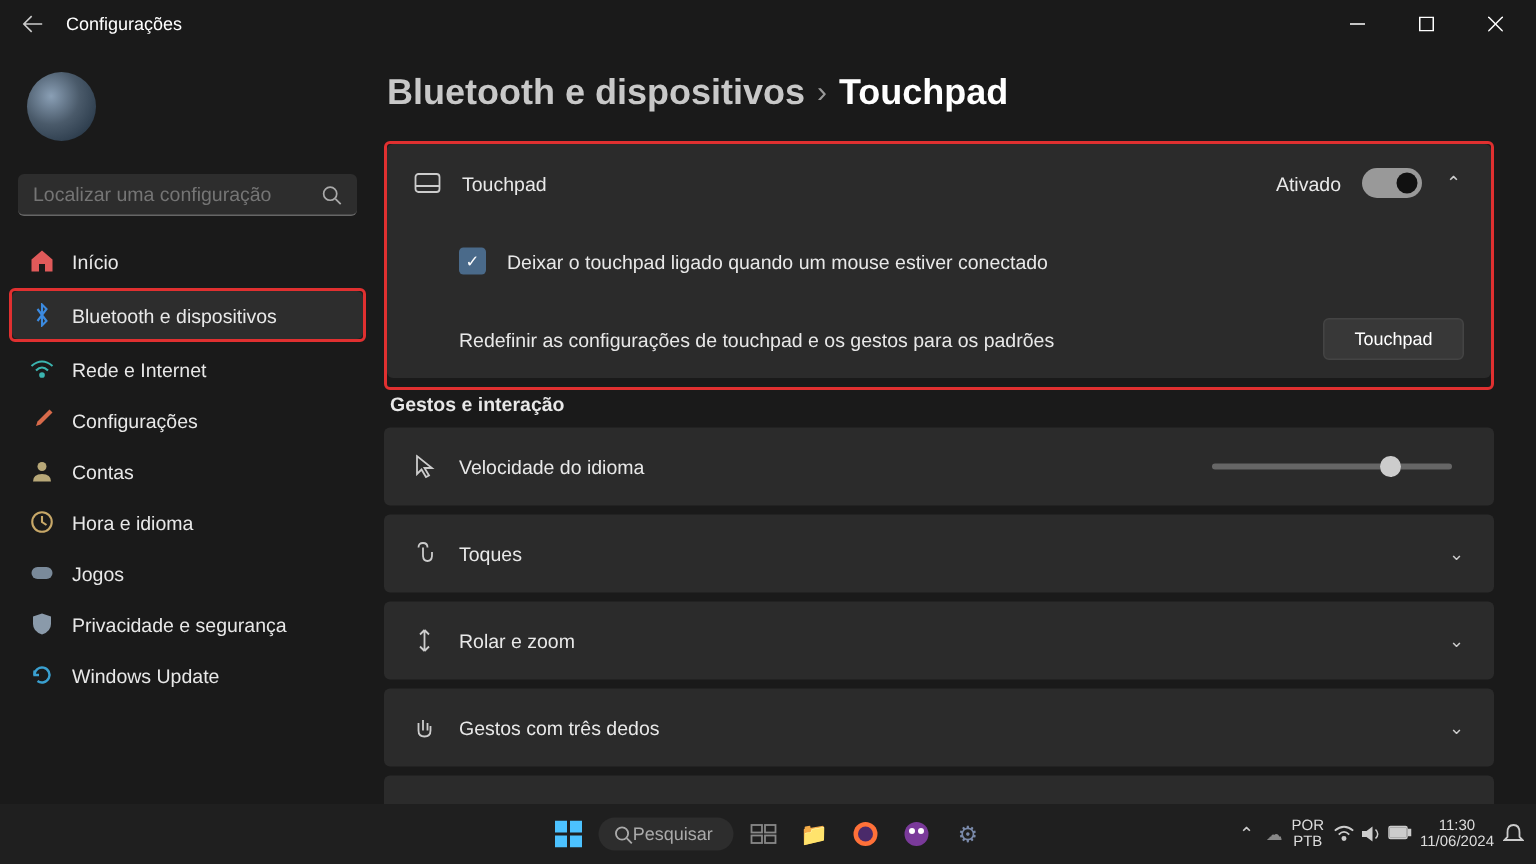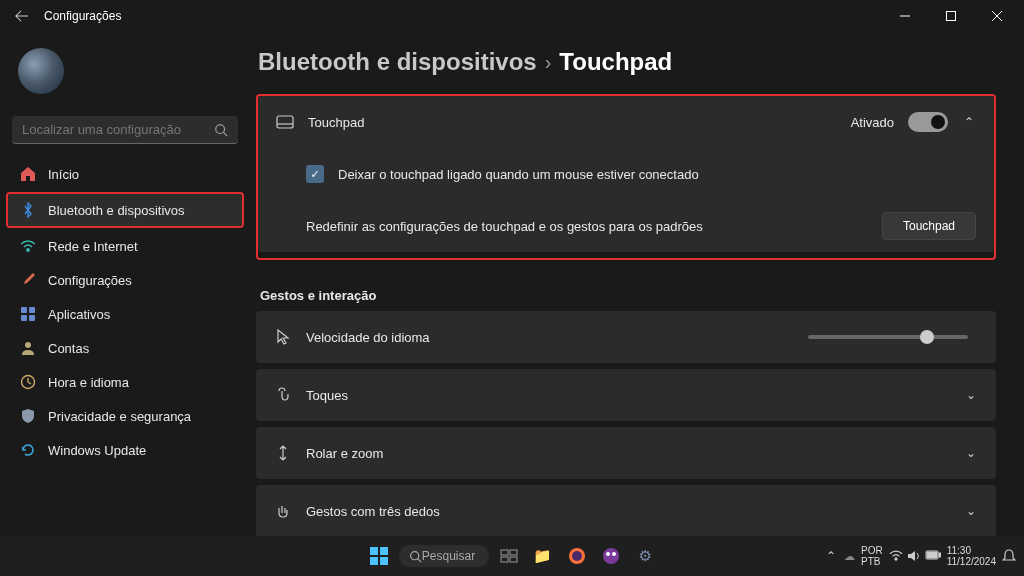--- a/index.html
+++ b/index.html
@@ -40,32 +40,32 @@
 .panel-right { display: flex; align-items: center; gap: 14px; }
 .state-text { font-size: 13px; color: #e8e8e8; }
 .toggle { width: 40px; height: 20px; background: #999; border-radius: 10px; position: relative; cursor: pointer; }
 .toggle.on::after { content: ''; position: absolute; right: 3px; top: 3px; width: 14px; height: 14px; background: #111; border-radius: 50%; }
 .chev { color: #ccc; font-size: 12px; width: 14px; text-align: center; cursor: pointer; }
 .checkbox { width: 18px; height: 18px; background: #4a6a8a; border-radius: 3px; display: flex; align-items: center; justify-content: center; font-size: 11px; cursor: pointer; flex-shrink: 0; }
 .reset-btn { background: #383838; border: 1px solid #444; color: #fff; padding: 6px 20px; border-radius: 4px; font-size: 12px; cursor: pointer; }
 
 .highlight-panel { border: 2px solid #e03030; border-radius: 4px; padding: 0; }
 
-.section-title { font-size: 13px; font-weight: 600; color: #e8e8e8; margin: 28px 0 8px 4px; }
+.section-title { font-size: 13px; font-weight: 600; color: #e8e8e8; margin: 2px 0 8px 4px; }
 
 .slider-track { width: 160px; height: 4px; background: #666; border-radius: 2px; position: relative; margin-right: 10px; }
 .slider-thumb { position: absolute; left: 70%; top: -5px; width: 14px; height: 14px; background: #ccc; border-radius: 50%; cursor: pointer; }
 
 .taskbar { position: absolute; bottom: 0; left: 0; right: 0; height: 40px; background: #1f1f1f; display: flex; align-items: center; justify-content: center; }
 .tb-center { display: flex; align-items: center; gap: 6px; }
 .tb-icon { width: 28px; height: 28px; display: flex; align-items: center; justify-content: center; border-radius: 4px; cursor: pointer; font-size: 15px; }
 .tb-search { display: flex; align-items: center; gap: 0; background: #2d2d2d; border-radius: 16px; padding: 4px 14px 4px 10px; font-size: 12px; color: #aaa; cursor: pointer; }
 .tb-right { position: absolute; right: 8px; display: flex; align-items: center; gap: 6px; font-size: 11px; color: #ddd; }
-.tb-lang { text-align: left; line-height: 1.1; font-size: 10px; cursor: pointer; }
-.tb-time { text-align: left; line-height: 1.1; font-size: 10px; cursor: pointer; }
+.tb-lang { text-align: center; line-height: 1.1; font-size: 10px; cursor: pointer; }
+.tb-time { text-align: center; line-height: 1.1; font-size: 10px; cursor: pointer; }
 .tray-icons { display: flex; gap: 4px; font-size: 12px; }
 
 svg { display: block; }
 </style>
 </head>
 <body>
 
 <div class="titlebar">
   <div class="titlebar-left">
     <div class="back-btn">
@@ -139,47 +139,44 @@
     </div>
     <div class="nav-item">
       <span class="nav-icon" style="color:#d86a4a">
         <svg width="16" height="16" viewBox="0 0 16 16" fill="currentColor">
             <path d="M13 1 L15 3 L7 11 L4 12 L5 9 z"></path>
           </svg>
       </span>
       <span>Configurações</span>
     </div>
     <div class="nav-item">
-      <span class="nav-icon" style="color:#6a8ad0">
-        <svg width="16" height="16" viewBox="0 0 16 16" fill="currentColor">
-            <rect x="1" y="1" width="6" height="6" rx="1"></rect>
-            <rect x="9" y="1" width="6" height="6" rx="1"></rect>
-            <rect x="1" y="9" width="6" height="6" rx="1"></rect>
-            <rect x="9" y="9" width="6" height="6" rx="1"></rect>
-          </svg>
-      </span>
-      <span>Aplicativos</span>
-    </div>
-    <div class="nav-item">
       <span class="nav-icon" style="color:#b8a878">
         <svg width="16" height="16" viewBox="0 0 16 16" fill="currentColor">
             <circle cx="8" cy="5" r="3"></circle>
             <path d="M2 15 Q2 10 8 10 Q14 10 14 15 z"></path>
           </svg>
       </span>
       <span>Contas</span>
     </div>
     <div class="nav-item">
       <span class="nav-icon" style="color:#c8a868">
         <svg width="16" height="16" viewBox="0 0 16 16" fill="none" stroke="currentColor" stroke-width="1.4">
             <circle cx="8" cy="8" r="6.5"></circle>
             <path d="M8 4 V8 L11 10"></path>
           </svg>
       </span>
       <span>Hora e idioma</span>
+    </div>
+    <div class="nav-item">
+      <span class="nav-icon" style="color:#7a8a9a">
+        <svg width="16" height="12" viewBox="0 0 16 12" fill="currentColor">
+            <rect x="1" y="2" width="14" height="8" rx="4"></rect>
+          </svg>
+      </span>
+      <span>Jogos</span>
     </div>
     <div class="nav-item">
       <span class="nav-icon" style="color:#8a9aaa">
         <svg width="14" height="16" viewBox="0 0 14 16" fill="currentColor">
             <path d="M7 1 L13 3 V8 Q13 13 7 15 Q1 13 1 8 V3 z"></path>
           </svg>
       </span>
       <span>Privacidade e segurança</span>
     </div>
     <div class="nav-item">
@@ -354,21 +351,21 @@
       <span>
         <svg width="16" height="10" viewBox="0 0 16 10" fill="none" stroke="#ccc">
             <rect x="1" y="1" width="12" height="8" rx="1"></rect>
             <rect x="14" y="3" width="1.5" height="4" fill="#ccc"></rect>
             <rect x="2" y="2" width="10" height="6" fill="#ccc"></rect>
           </svg>
       </span>
     </div>
     <div class="tb-time">
       <div>11:30</div>
-        <div>11/12/2024</div>
+        <div>11/06/2024</div>
     </div>
     <span style="color:#ccc">
       <svg width="14" height="14" viewBox="0 0 14 14" fill="none" stroke="currentColor" stroke-width="1.2">
           <path d="M7 1 Q11 1 11 6 V9 L13 11 H1 L3 9 V6 Q3 1 7 1 z"></path>
         </svg>
     </span>
   </div>
 </div>
 
 </body></html>

